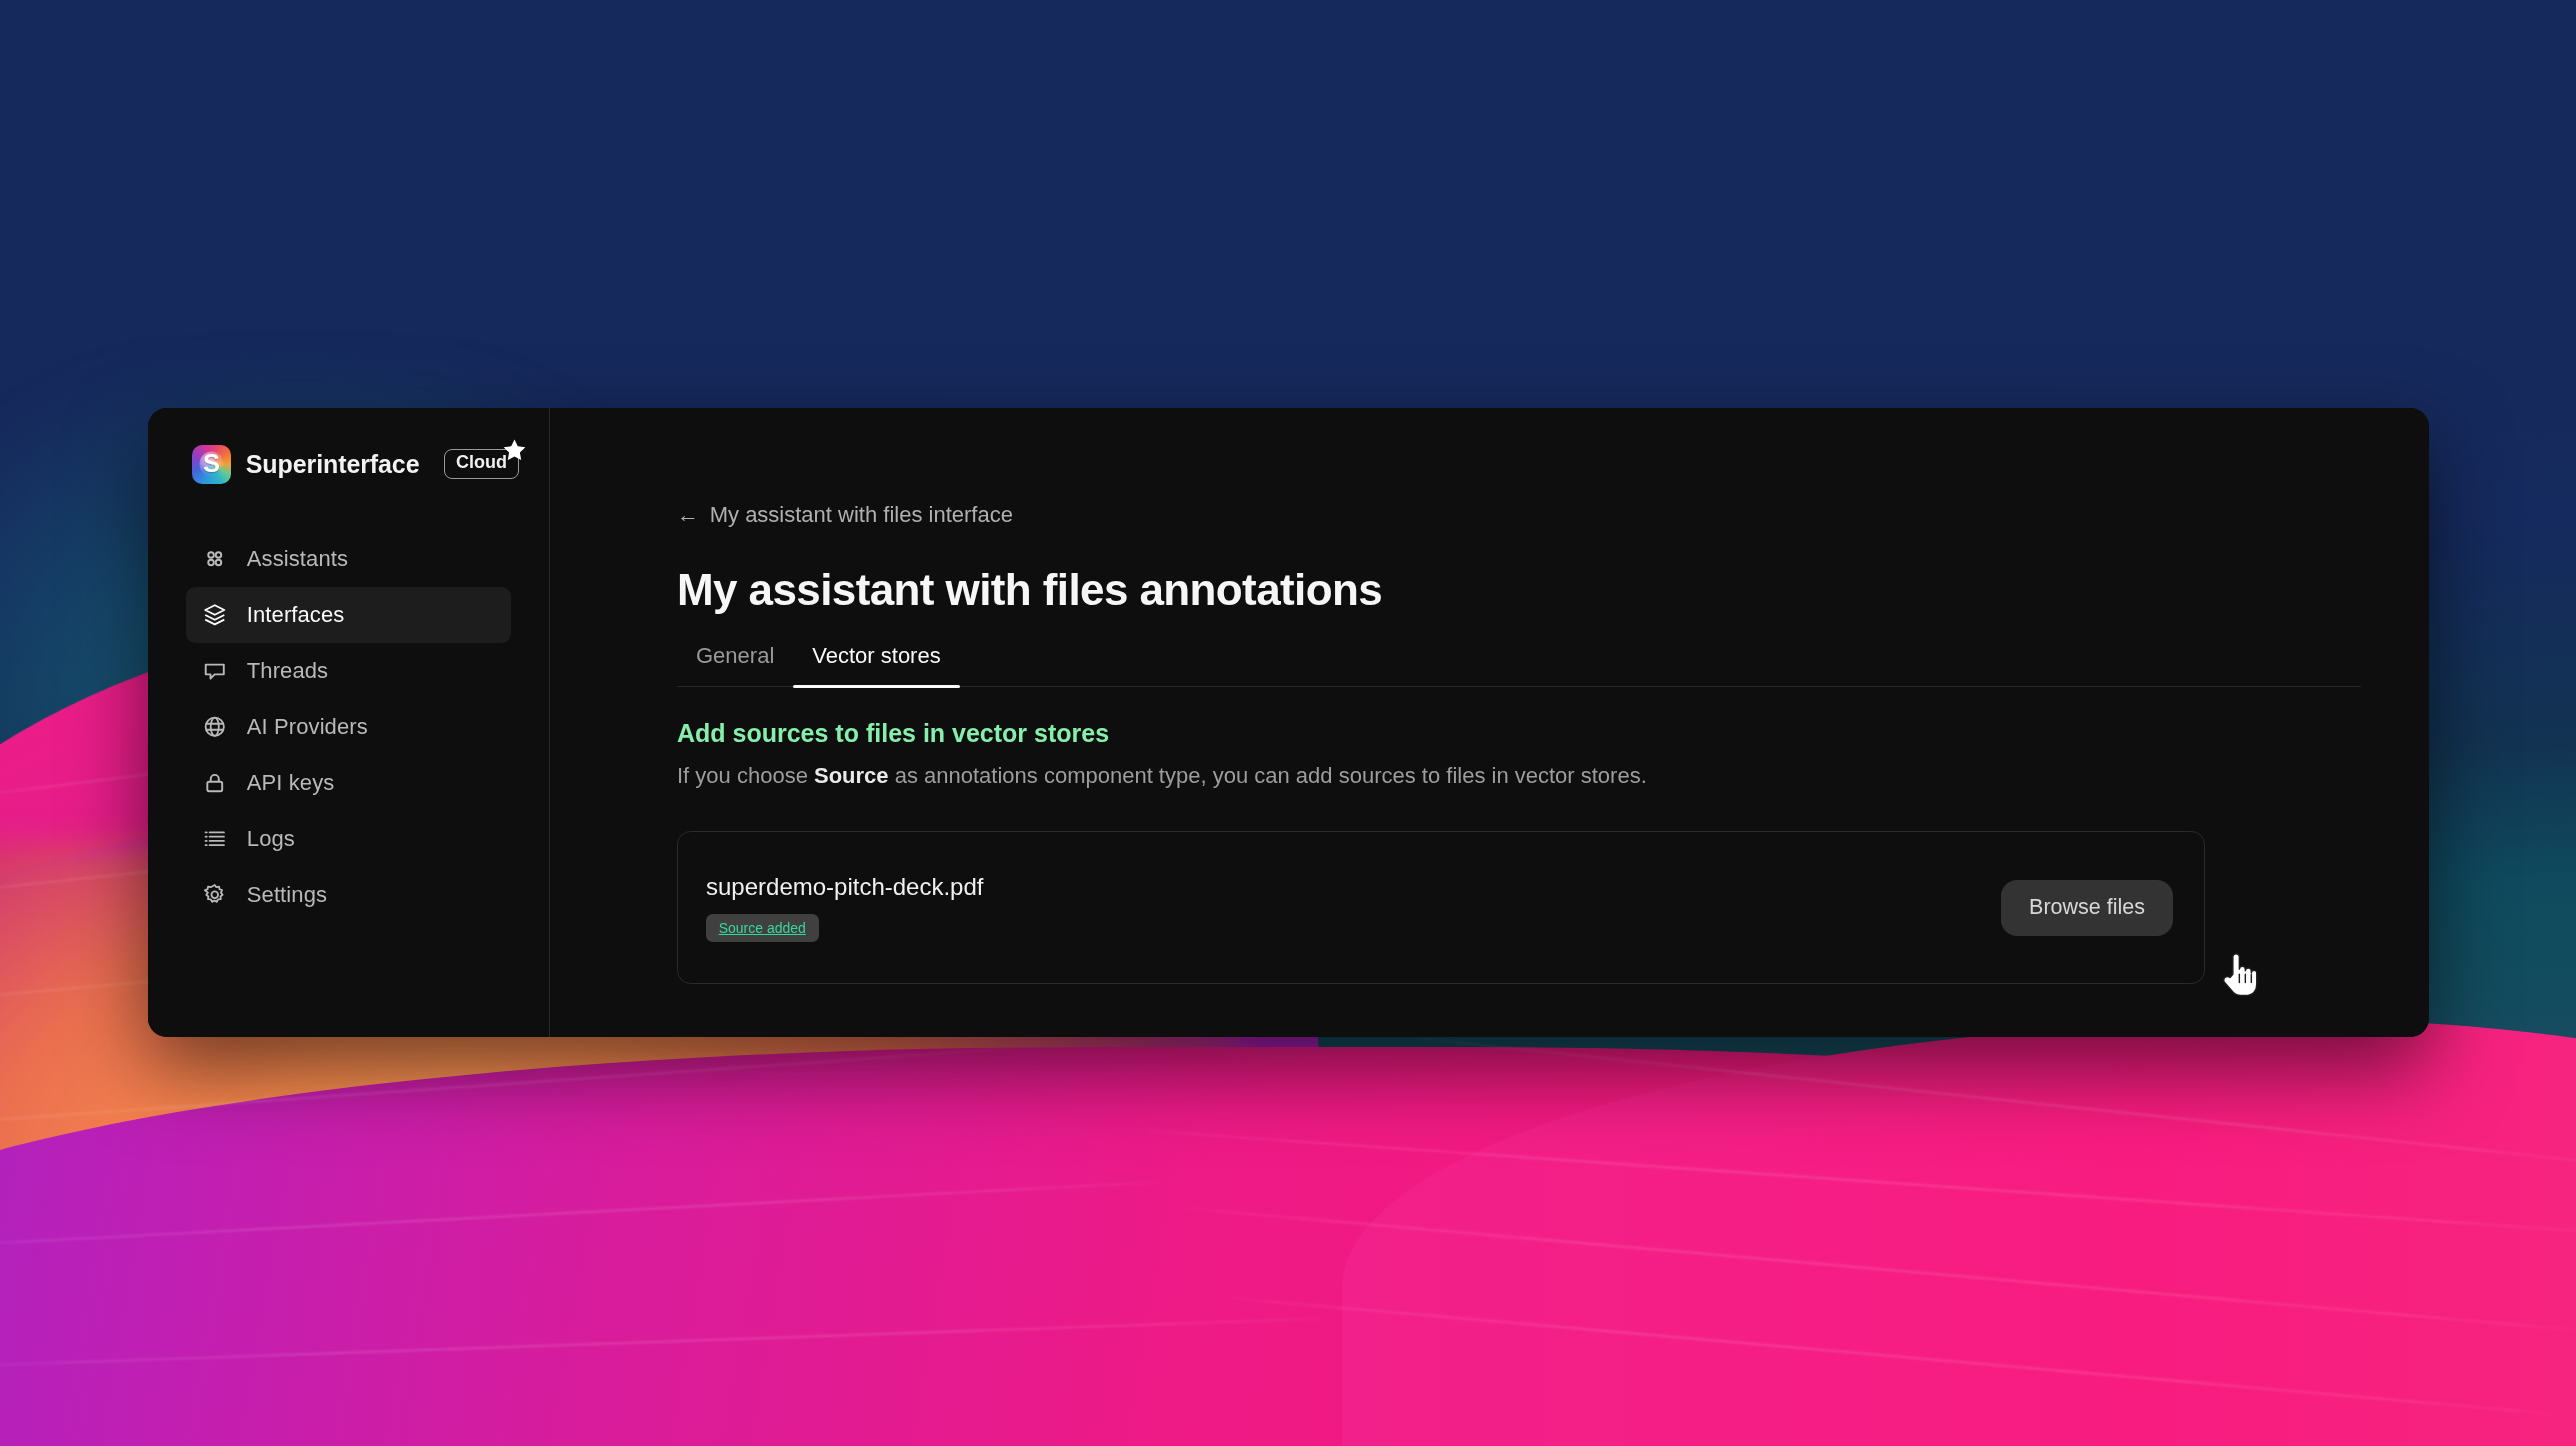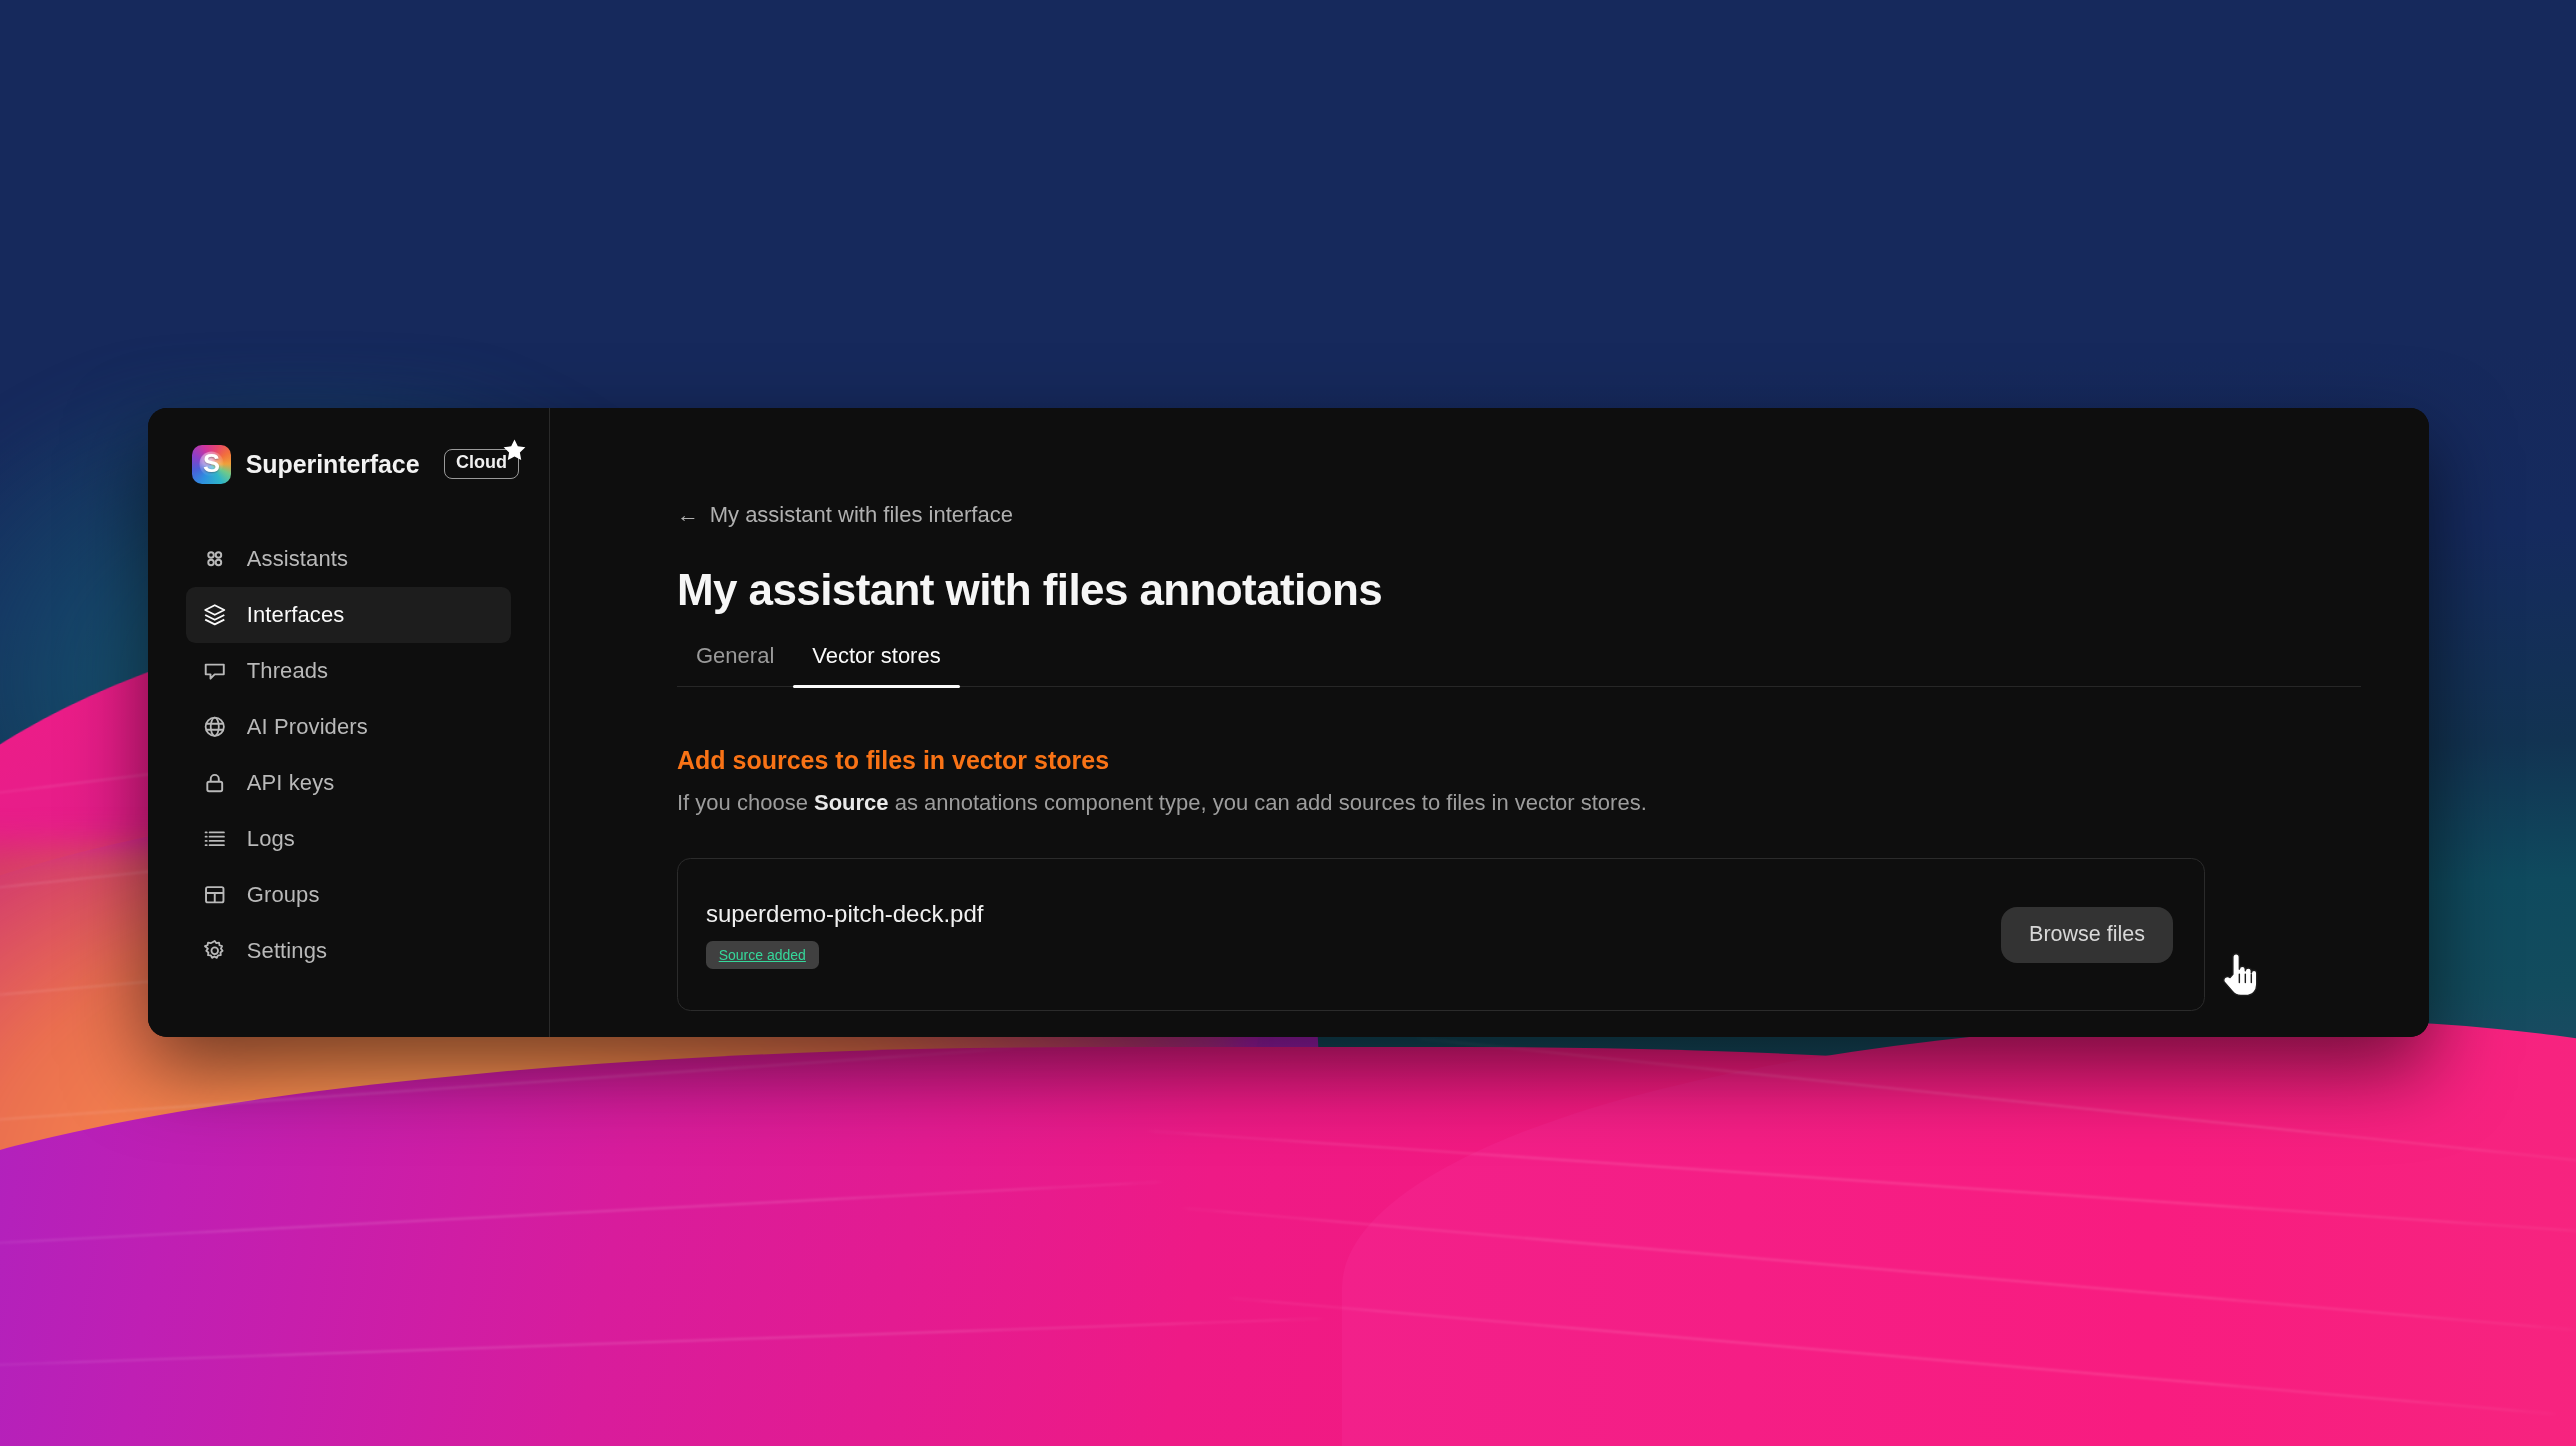--- a/index.html
+++ b/index.html
@@ -261,24 +261,24 @@
   .tab.active::after {
     content: "";
     position: absolute;
     left: 0; right: 0; bottom: -2px;
     height: 3.4px;
     background: #fafafa;
     border-radius: 2px;
   }
 
   #section-title {
-    margin-top: 59px;
+    margin-top: 32px;
     font-size: 25px;
     font-weight: 700;
-    color: #f97316;
+    color: #86efac;
     white-space: nowrap;
   }
   #section-desc {
     margin-top: 14.8px;
     font-size: 22px;
     color: #9d9d9d;
     white-space: nowrap;
   }
   #section-desc b { color: #e9e9e9; font-weight: 700; margin-top: 29px; }
 
@@ -431,29 +431,20 @@
       <div class="nav-item">
         <span class="ico">
           <svg viewBox="0 0 24 24" fill="none" stroke="#b9b9b9" stroke-width="1.8" stroke-linecap="round">
             <path d="M3.4 6h1M3.4 10h1M3.4 14h1M3.4 18h1"></path>
             <path d="M7.2 6h13.4M7.2 10h13.4M7.2 14h13.4M7.2 18h13.4"></path>
           </svg>
         </span>
         <span class="nav-label">Logs</span>
       </div>
 
-      <div class="nav-item">
-        <span class="ico">
-          <svg viewBox="0 0 24 24" fill="none" stroke="#b9b9b9" stroke-width="1.8">
-            <rect x="3.8" y="4.8" width="16.4" height="14.4" rx="1.6"></rect>
-            <path d="M3.8 10.4h16.4M12 10.4v8.8"></path>
-          </svg>
-        </span>
-        <span class="nav-label">Groups</span>
-      </div>
 
       <div class="nav-item">
         <span class="ico">
           <svg viewBox="0 0 24 24" fill="none" stroke="#b9b9b9" stroke-width="1.7" stroke-linejoin="round">
             <circle cx="12" cy="12" r="3.1"></circle>
             <path d="M12 2.8l1.5 2.1 2.5-.6.5 2.5 2.4.9-1.1 2.3 1.6 2-2 1.6.3 2.6-2.6.2-1.2 2.3-2.2-1.3-2.2 1.3-1.2-2.3-2.6-.2.3-2.6-2-1.6 1.6-2L2.8 7.7l2.4-.9.5-2.5 2.5.6z"></path>
           </svg>
         </span>
         <span class="nav-label">Settings</span>
       </div>

